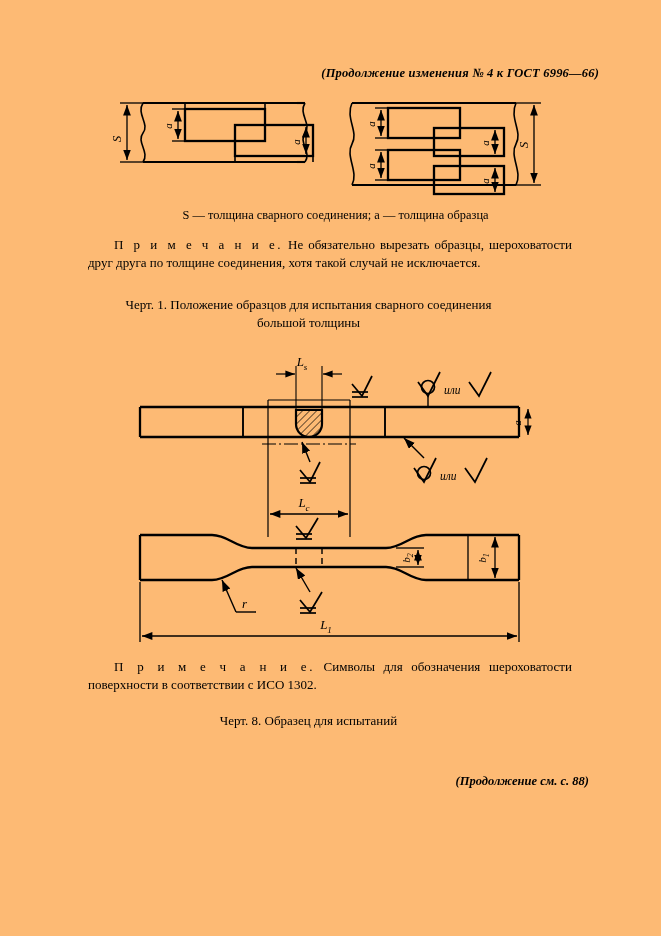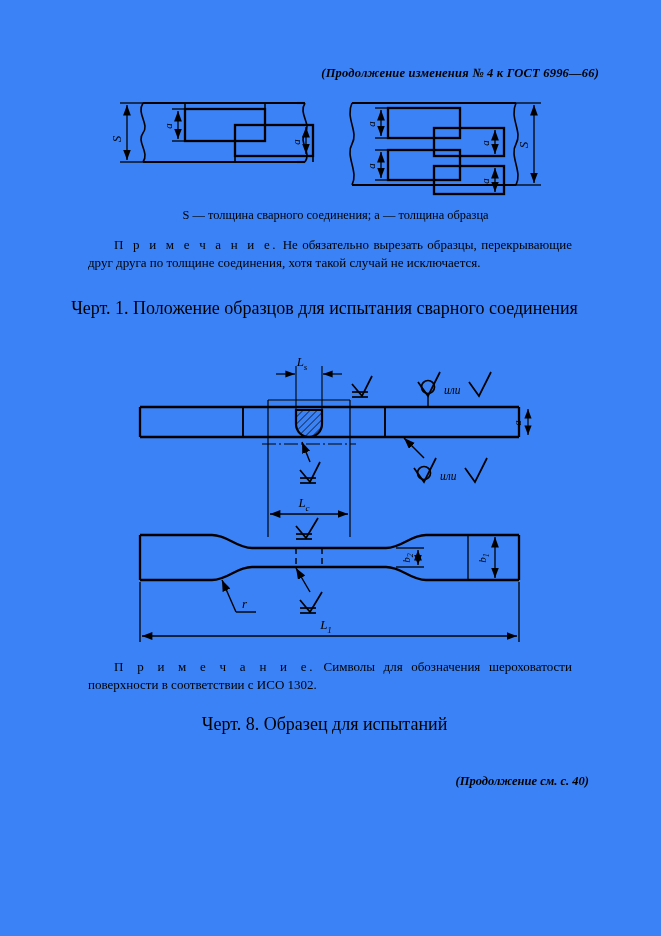--- a/index.html
+++ b/index.html
@@ -11,21 +11,21 @@
     width: 661px;
     height: 936px;
     position: relative;
     font-family: "Liberation Serif", serif;
     color: #000000;
     overflow: hidden;
   }
   .page {
     position: absolute;
     inset: 0;
-    background: #3b82f6;
+    background: #fdba74;
   }
 
   
   .running-head {
     position: absolute;
     top: 66px;
     right: 62px;
     font-style: italic;
     font-weight: bold;
     font-size: 12.5px;
@@ -66,23 +66,22 @@
   .sp {
     letter-spacing: 2.6px;
     font-family: Liberation Serif, serif;
   }
 
   .fig-caption {
     position: absolute;
     left: 0;
     width: 617px;
     text-align: center;
-    font-size: 18px;
+    font-size: 13px;
     line-height: 1.42;
-    padding-left: 16px;
   }
   .fig-caption--one { top: 296px; }
   .fig-caption--two { top: 712px; }
 
   
   .fig2 {
     position: absolute;
     left: 0;
     top: 352px;
     width: 578px;
@@ -218,25 +217,26 @@
       </g>
       <text class="dimlbl" x="528" y="53" transform="rotate(-90 528 53)" text-anchor="middle">S</text>
     </svg>
   </div>
 
   <div class="legend-line">
     <span>S — толщина сварного соединения; a — толщина образца</span>
   </div>
 
   <div class="note note--one">
-    <span class="sp">П р и м е ч а н и е.</span><span> Не обязательно вырезать образцы, перекрывающие друг друга по толщине соединения, хотя такой случай не исключается.</span>
+    <span class="sp">П р и м е ч а н и е.</span><span> Не обязательно вырезать образцы, шероховатости друг друга по толщине соединения, хотя такой случай не исключается.</span>
   </div>
 
   <div class="fig-caption fig-caption--one">
     <div>Черт. 1. Положение образцов для испытания сварного соединения</div>
+    <div>большой толщины</div>
   </div>
 
   <div class="fig2">
     <svg width="661" height="296" viewBox="0 0 661 296">
       <defs>
         <marker id="bh" markerWidth="9" markerHeight="9" refX="8" refY="3" orient="auto">
           <path d="M0,0 L8,3 L0,6 z" fill="#000"></path>
         </marker>
         <marker id="bh2" markerWidth="9" markerHeight="9" refX="0" refY="3" orient="auto">
           <path d="M8,0 L0,3 L8,6 z" fill="#000"></path>
@@ -409,15 +409,15 @@
   </div>
 
   <div class="note note--two">
     <span class="sp">П р и м е ч а н и е.</span><span> Символы для обозначения шероховатости поверхности в соответствии с ИСО 1302.</span>
   </div>
 
   <div class="fig-caption fig-caption--two">
     <div>Черт. 8. Образец для испытаний</div>
   </div>
 
-  <div class="footer-note">(Продолжение см. с. 40)</div>
+  <div class="footer-note">(Продолжение см. с. 88)</div>
 
 </div>
 
 </body></html>

